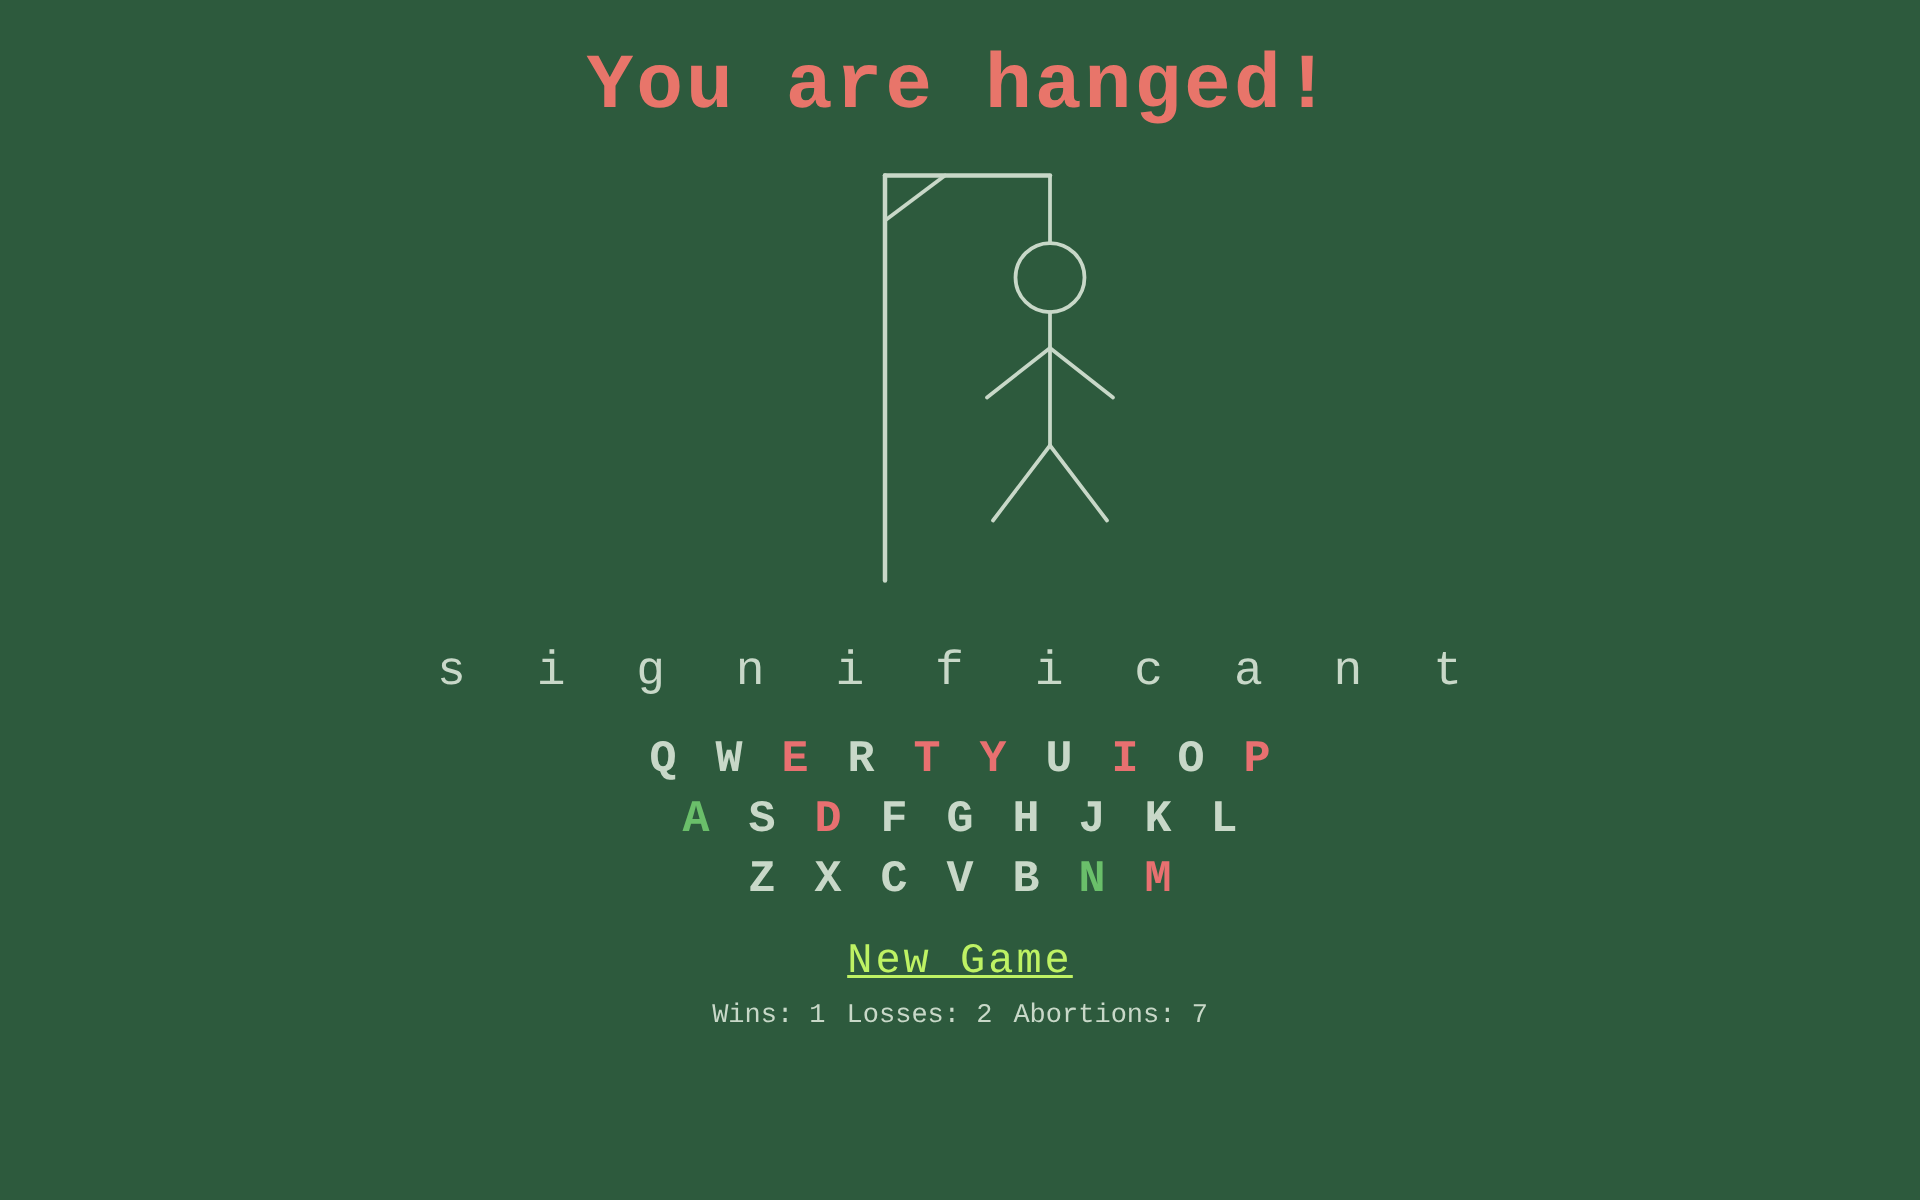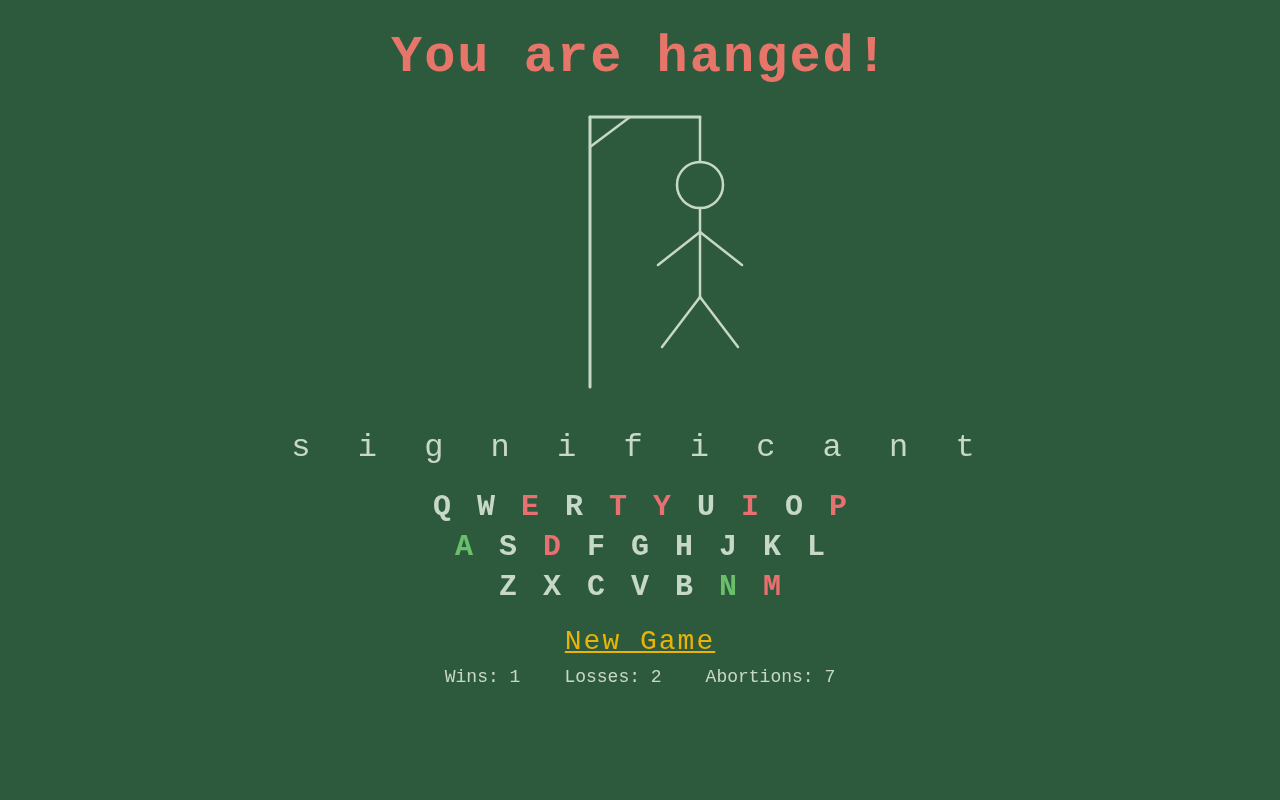--- a/index.html
+++ b/index.html
@@ -66,36 +66,36 @@
       text-align: center;
     }
 
     .key-neutral { color: #c8d8c8; }
     .key-correct { color: #6abf6a; }
     .key-wrong   { color: #e87070; }
 
     #new-game-btn {
       margin-top: 22px;
       font-size: 28px;
-      color: #eab308;
+      color: #bef264;
       text-decoration: underline;
       cursor: pointer;
       background: none;
       border: none;
       font-family: 'Courier New', Courier, monospace;
       letter-spacing: 2px;
     }
 
     #stats-row {
       margin-top: 10px;
       font-size: 18px;
       color: #c8d8c8;
       font-family: 'Courier New', Courier, monospace;
       display: flex;
-      gap: 44px;
+      gap: 14px;
     }
   </style>
 </head>
 <body>
 
 <h1 id="title">You are hanged!</h1>
 
 <div id="gallows-container">
   <svg id="gallows-svg" viewBox="0 0 260 310" xmlns="http://www.w3.org/2000/svg">
 

